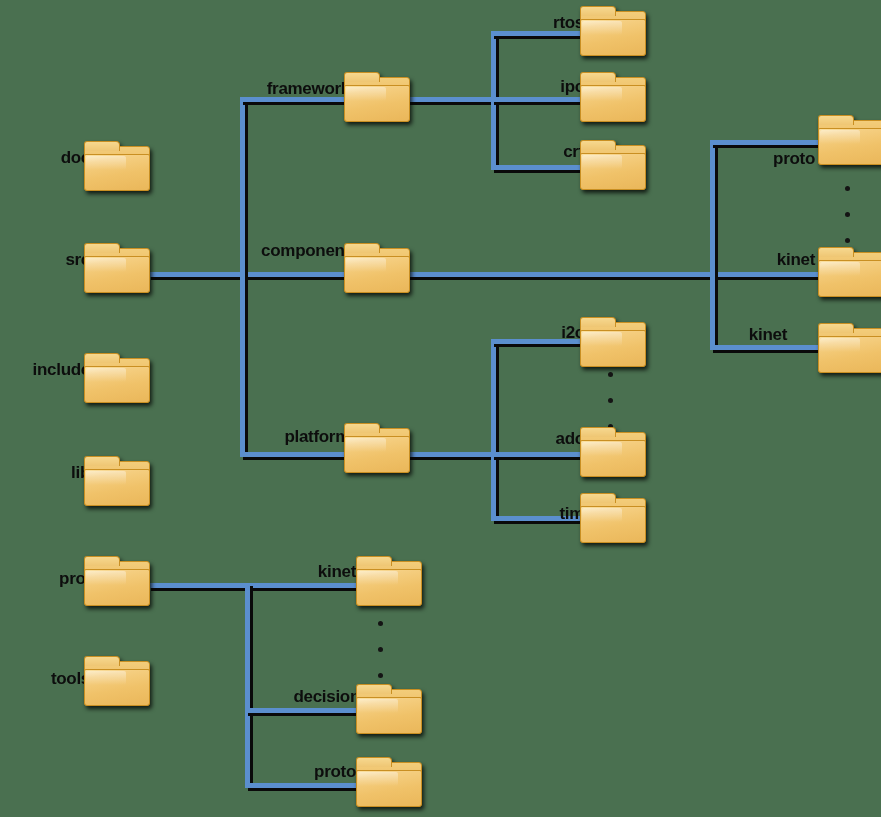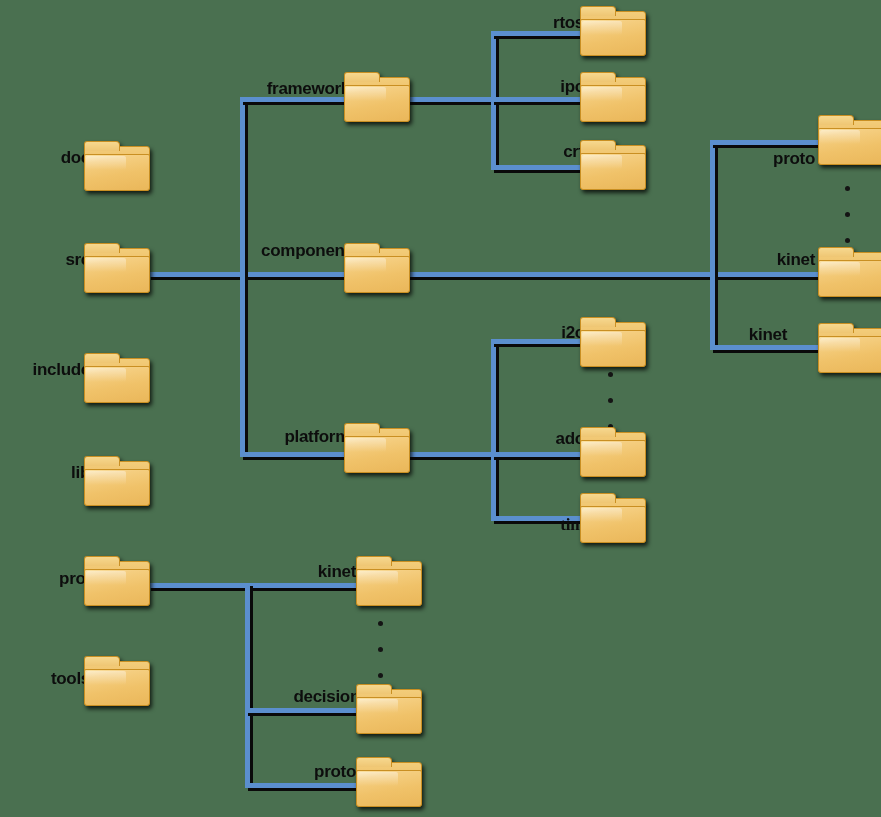--- a/index.html
+++ b/index.html
@@ -246,21 +246,21 @@
   </div>
 
   <div class="lbl right" style="left:584px; top:430px;">adc</div>
   <div class="folder" style="left:580px; top:432px;">
     <div class="back"></div>
     <div class="tab"></div>
     <div class="front"></div>
     <div class="sheen"></div>
   </div>
 
-  <div class="lbl right" style="left:584px; top:516px;font-family:Liberation Serif, serif;">tim</div>
+  <div class="lbl right" style="left:584px; top:505px;">tim</div>
   <div class="folder" style="left:580px; top:498px;">
     <div class="back"></div>
     <div class="tab"></div>
     <div class="front"></div>
     <div class="sheen"></div>
   </div>
 
   <div class="lbl right" style="left:815px; top:118px;margin-top:32px;">proto</div>
   <div class="folder" style="left:818px; top:120px;">
     <div class="back"></div>

